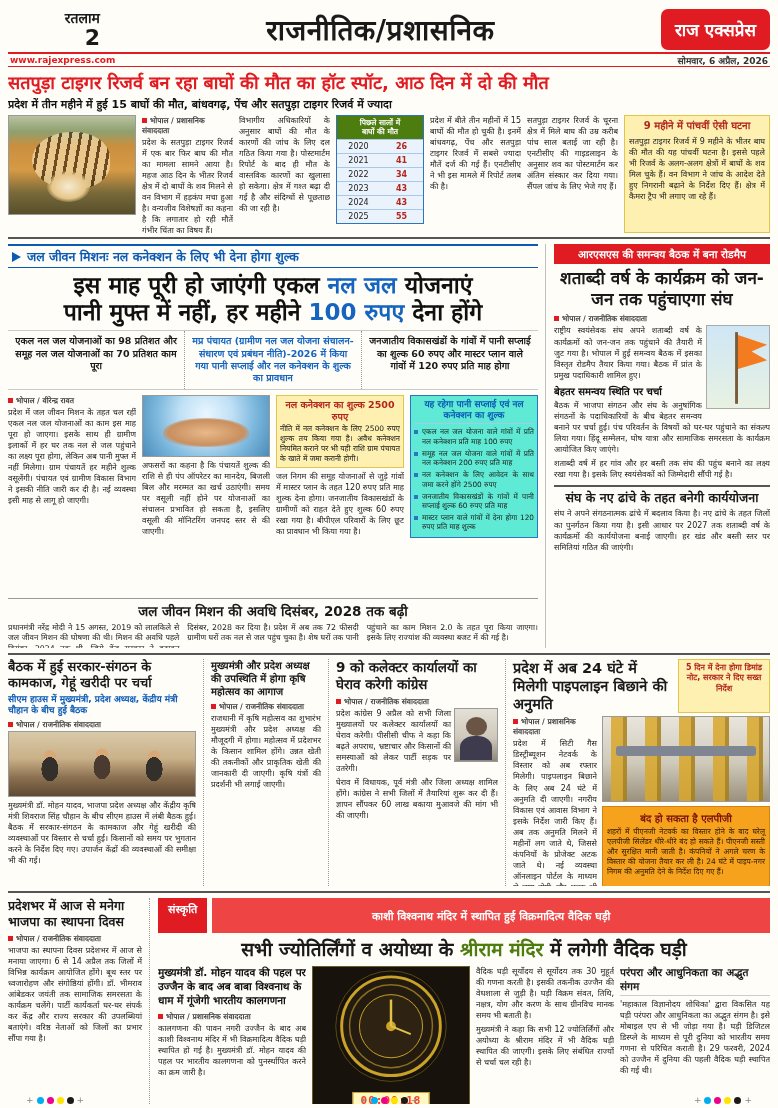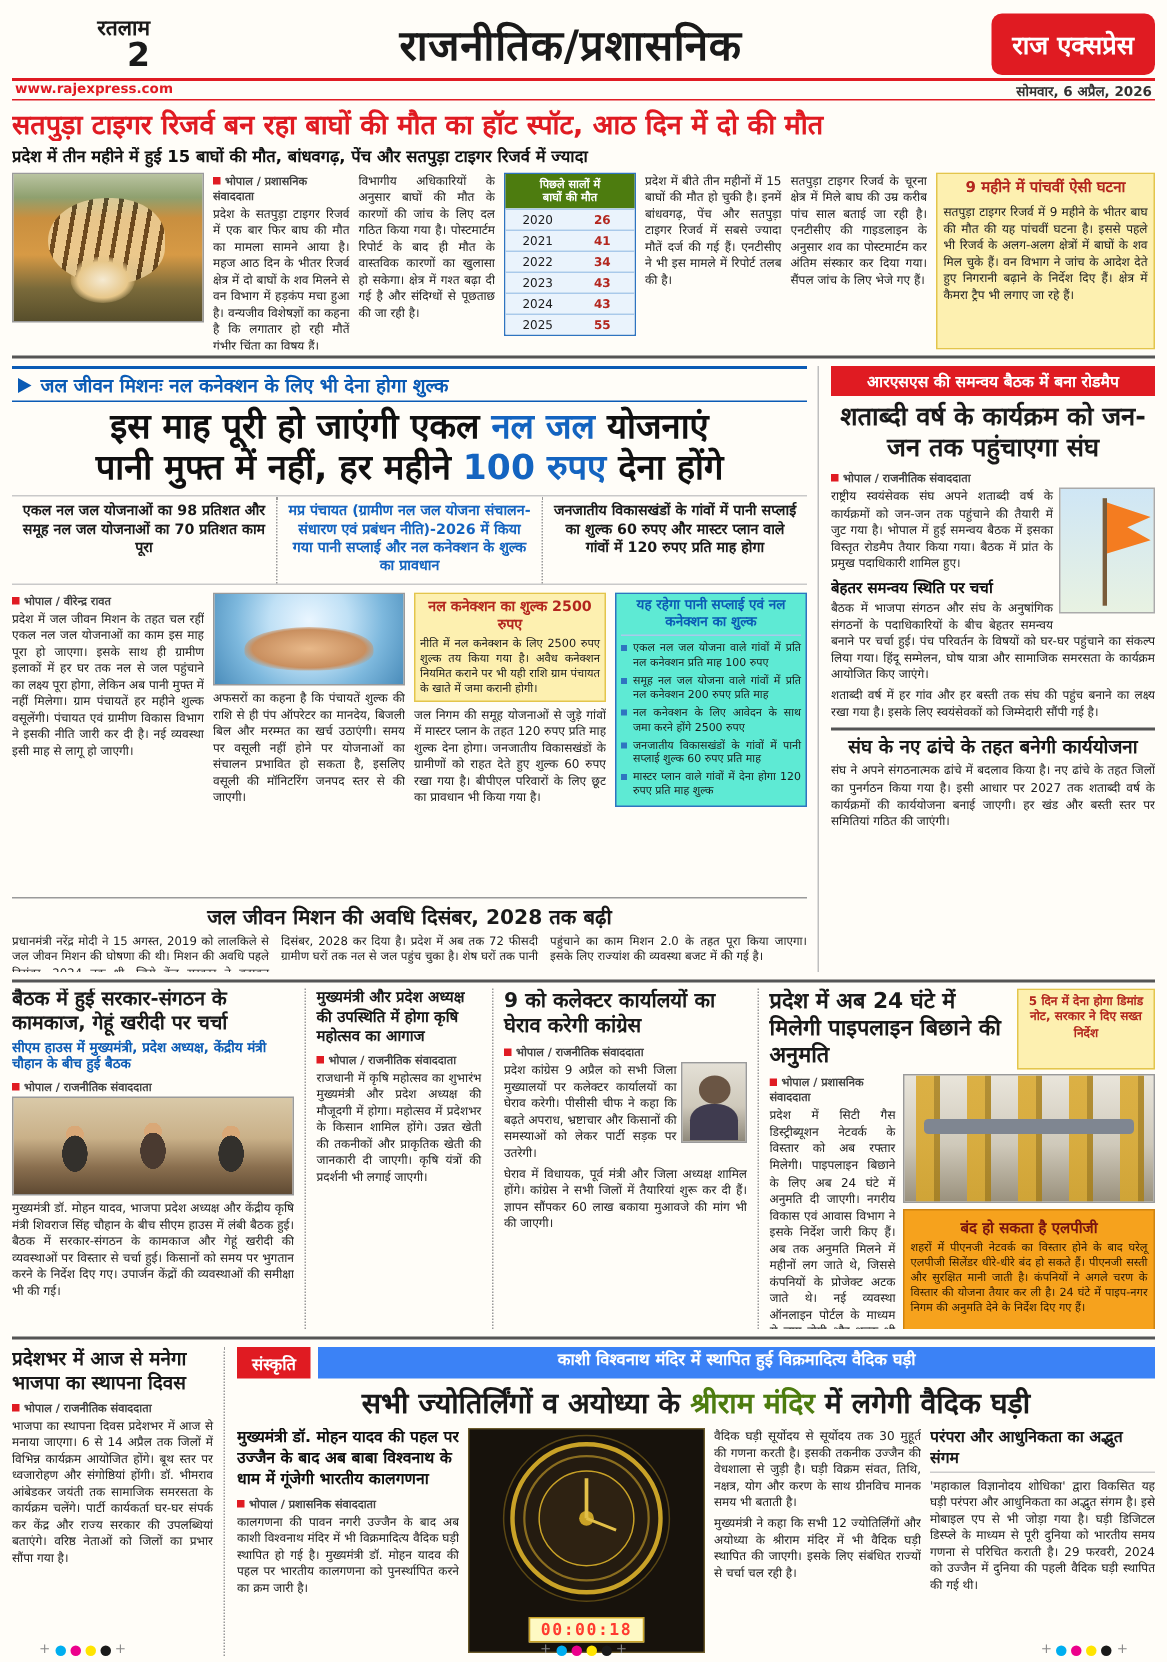--- a/index.html
+++ b/index.html
@@ -129,21 +129,21 @@
   .lpg-box h4 { font-size:10px; color:#7a1410; text-align:center; margin-bottom:2px; }
   .lpg-box p { font-size:7.5px; line-height:1.32; text-align:justify; color:#2b1a05; }
 
   
   .bottom { display:flex; gap:8px; margin-top:5px; height:206px; }
   .bjp-col { width:142px; flex:none; border-right:1px dotted #999; padding-right:7px; overflow:hidden; }
   .bjp-col h2 { font-size:12.5px; line-height:1.28; margin-bottom:3px; }
   .culture { flex:1; overflow:hidden; }
   .cult-strip { display:flex; align-items:stretch; gap:5px; margin-bottom:3px; }
   .cult-kicker { background:#e01b22; color:#fff; font-weight:bold; font-size:11px; padding:3px 10px; flex:none; }
-  .cult-band { flex:1; background:#3b82f6; color:#fff; font-weight:bold; font-size:11px; text-align:center; padding:0 4px; }
+  .cult-band { flex:1; background:#ef4444; color:#fff; font-weight:bold; font-size:11px; text-align:center; padding:10px 4px; }
   .cult-head { font-size:19px; font-weight:bold; text-align:center; margin:2px 0 4px 0; }
   .cult-head .saffron { color:#4d7c0f; }
   .cult-cols { display:flex; gap:6px; height:152px; overflow:hidden; }
   .cult-deck { width:148px; flex:none; overflow:hidden; }
   .cult-deck .deck { font-size:10.5px; font-weight:bold; line-height:1.32; color:#101010; margin-bottom:3px; }
   .clock-photo { width:158px; height:150px; flex:none; background:#17120c; border:1px solid #6b5a2a; position:relative; }
   .clock-digital { position:absolute; left:50%; bottom:6px; transform:translateX(-50%); background:#fef9c3; border:1px solid #c9a227;
     color:#ff3b2f; font-family:"DejaVu Sans Mono", monospace; font-size:11px; font-weight:bold; padding:1px 7px; letter-spacing:1px; }
   .cult-mid { flex:1; overflow:hidden; }
   .cult-right { width:150px; flex:none; overflow:hidden; }

